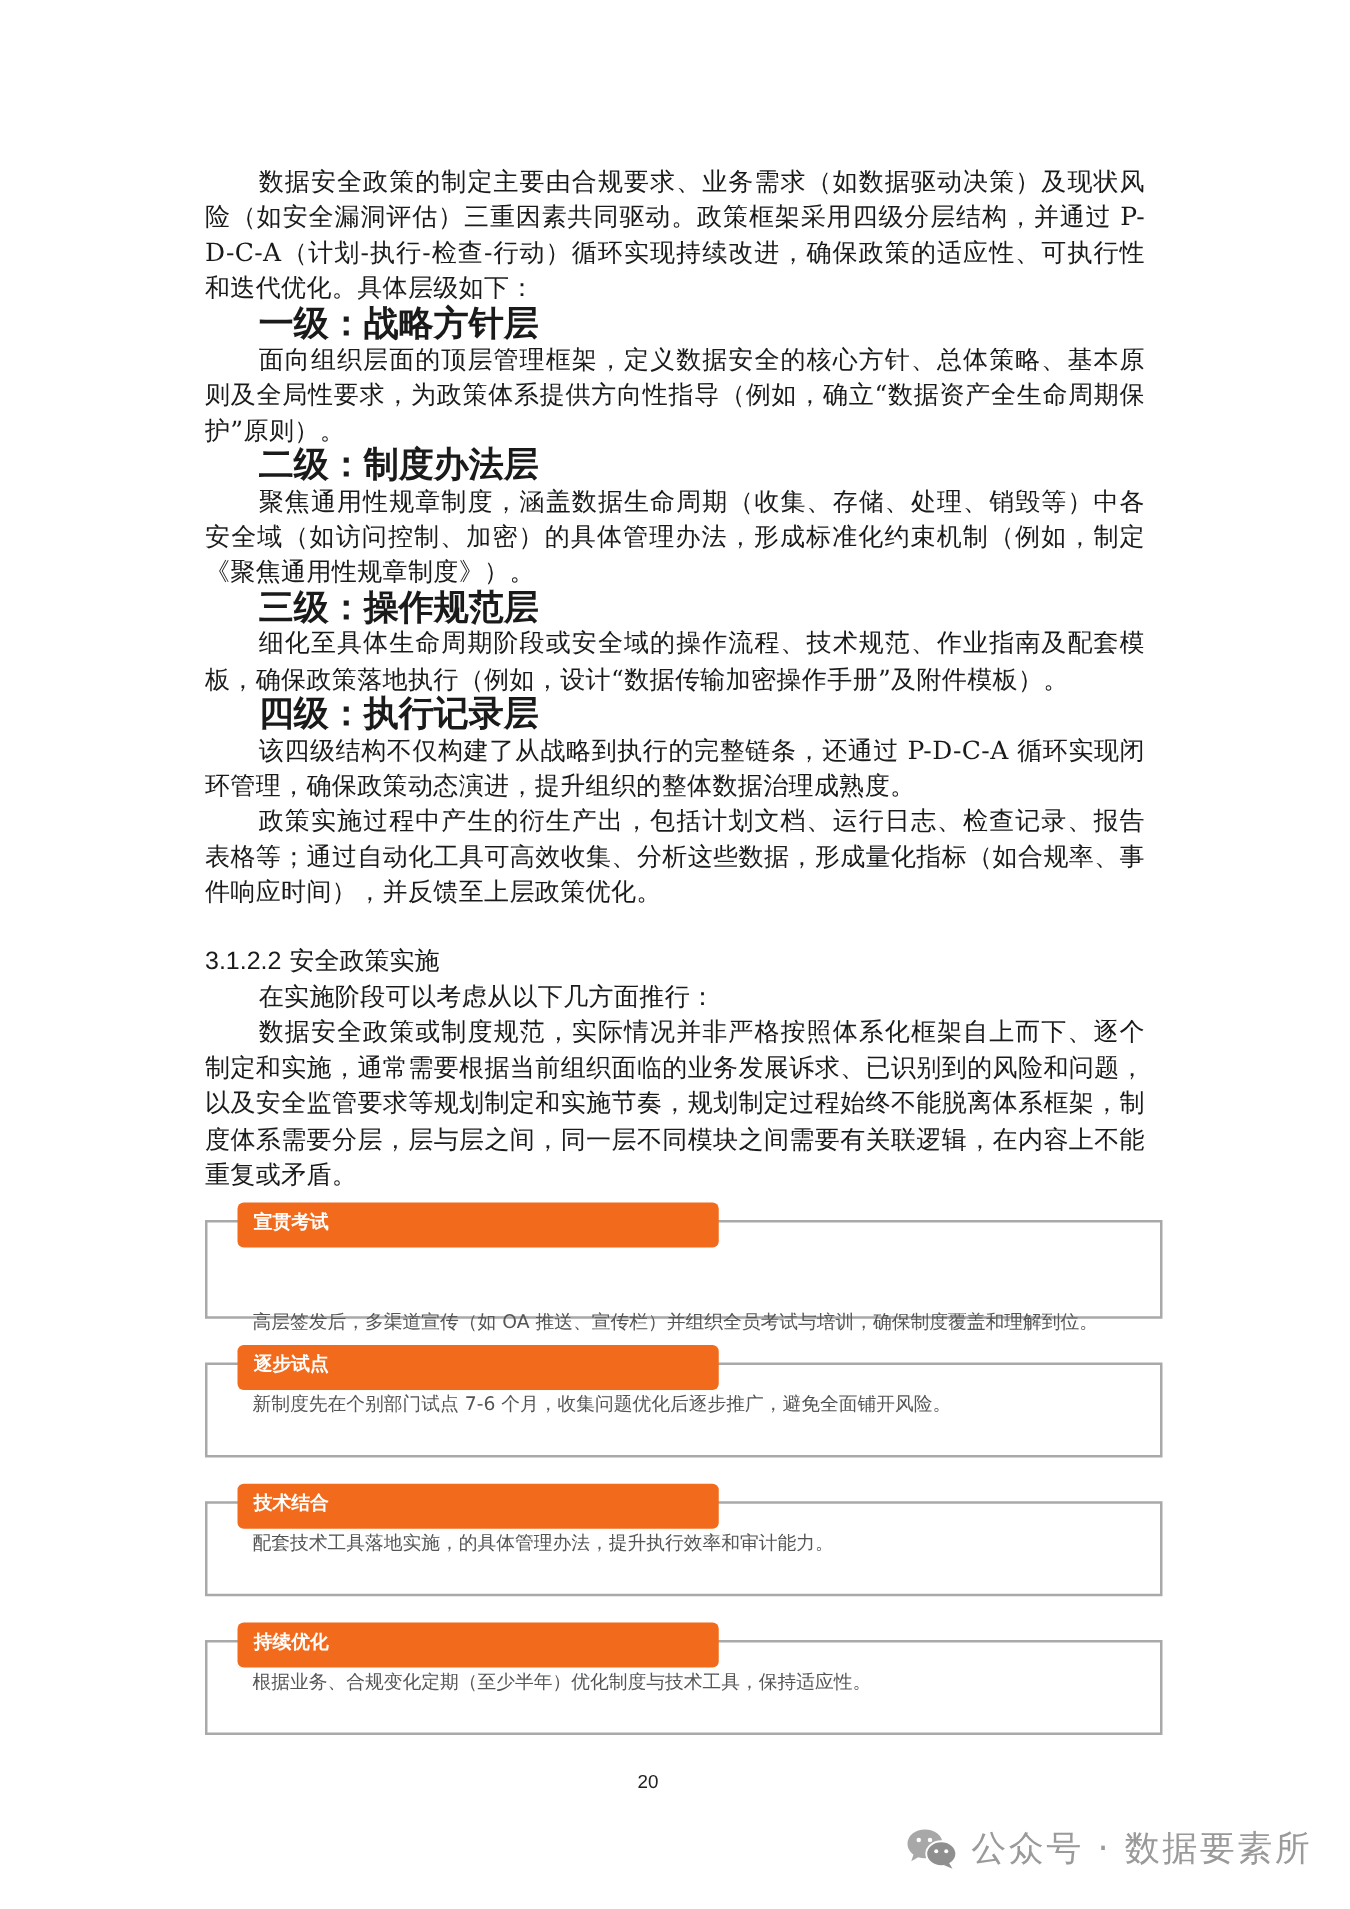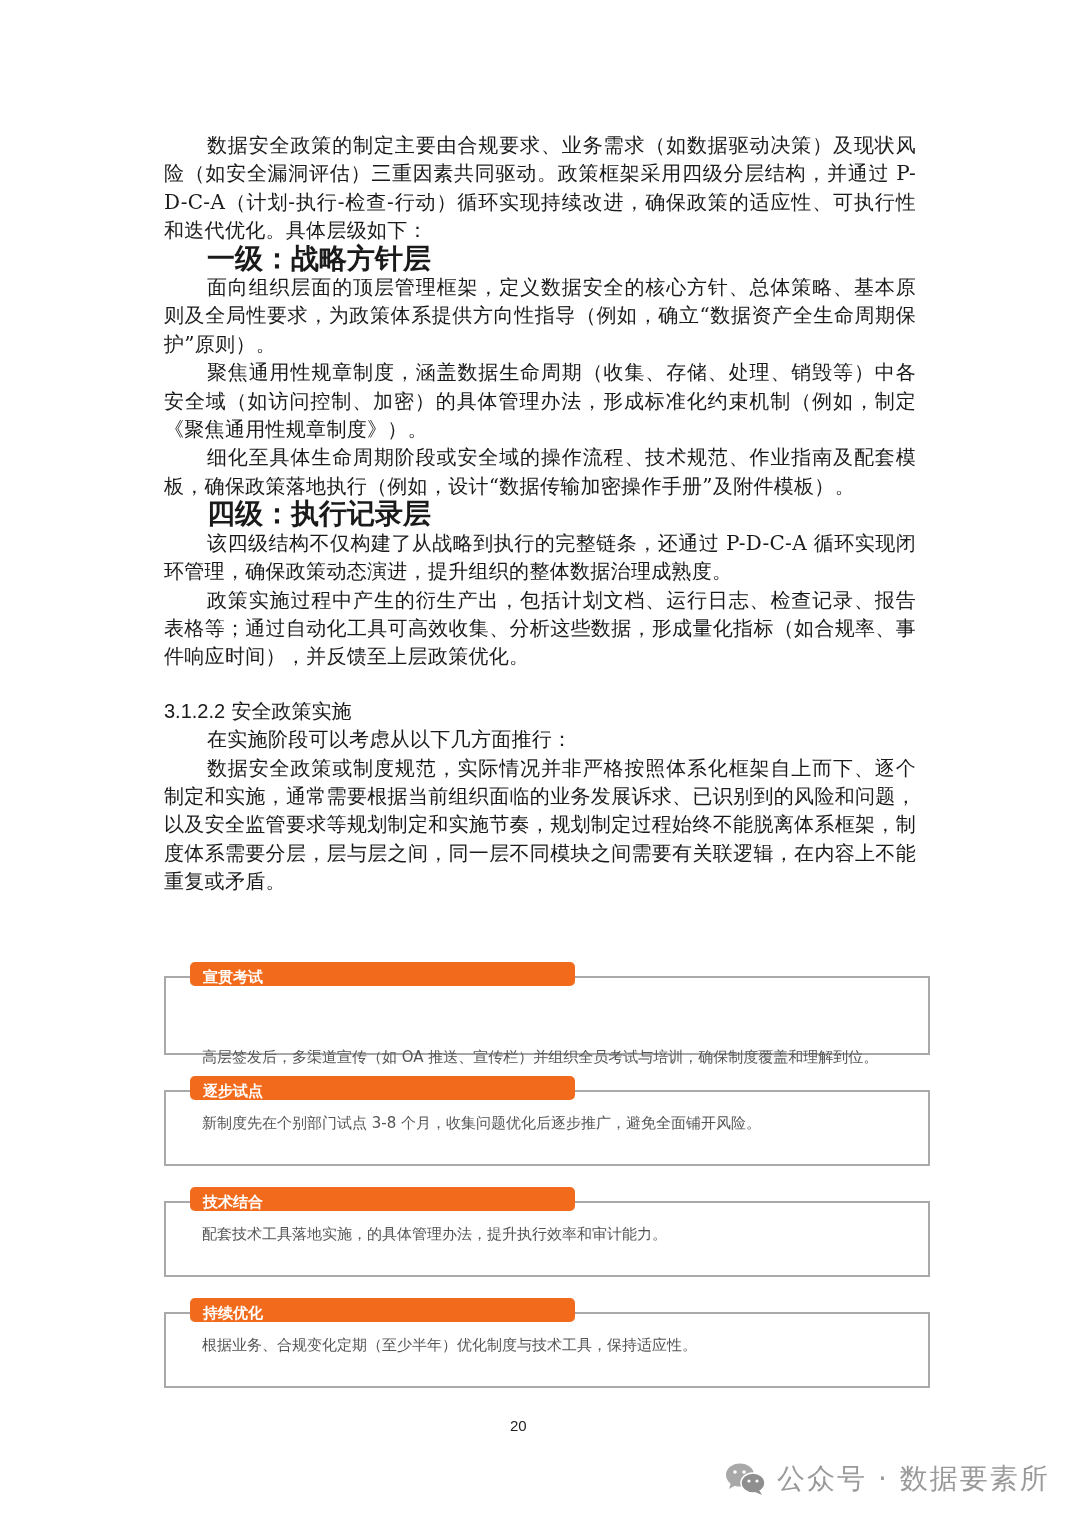--- a/index.html
+++ b/index.html
@@ -10,21 +10,21 @@
   .page { position: absolute; left: 164px; top: 131px; width: 752px; }
   .p { font-size: 20px; line-height: 28.4px; margin: 0; text-align: justify; letter-spacing: 0.3px; }
   .indent { text-indent: 43px; }
   .h { font-size: 28px; line-height: 28.4px; margin: 0; padding-left: 43px; font-weight: bold; font-family: "DejaVu Sans", "Liberation Sans", sans-serif; }
   .sec { font-size: 20px; line-height: 28.4px; margin: 26px 0 0 0; font-family: "DejaVu Sans", "Liberation Sans", sans-serif; }
   .sec .num { font-family: "Liberation Sans", sans-serif; }
   .box {
     position: absolute; left: 164px; width: 766px; border: 2px solid #a9a9a9; background: #fff; box-sizing: border-box;
   }
   .tag {
-    position: absolute; left: 190px; width: 385px; height: 24px; background: #f26b1d; border-radius: 5px;
+    position: absolute; left: 190px; width: 385px; height: 36px; background: #f26b1d; border-radius: 5px;
     color: #fff; font-family: "DejaVu Sans", "Liberation Sans", sans-serif; font-weight: bold; font-size: 15px;
     line-height: 30px; padding-left: 13px; box-sizing: border-box;
   }
   .box-text {
     position: absolute; left: 202px; width: 715px; font-family: "DejaVu Sans", "Liberation Sans", sans-serif;
     font-size: 15px; line-height: 28px; color: #555;
   }
   .pagenum { position: absolute; left: 510px; top: 1417px; font-family: "Liberation Sans", sans-serif; font-size: 15px; color: #222; }
   .wm { position: absolute; left: 725px; top: 1460px; display: flex; align-items: center; color: #9a9a9a;
         font-family: "DejaVu Sans", "Liberation Sans", sans-serif; font-size: 28px; letter-spacing: 2px; }
@@ -32,22 +32,24 @@
 </style>
 </head>
 <body>
 
 <div class="page">
   <p class="p indent">数据安全政策的制定主要由合规要求、业务需求（如数据驱动决策）及现状风险（如安全漏洞评估）三重因素共同驱动。政策框架采用四级分层结构，并通过 P-D-C-A（计划-执行-检查-行动）循环实现持续改进，确保政策的适应性、可执行性和迭代优化。具体层级如下：</p>
 
   <p class="h">一级：战略方针层</p>
   <p class="p indent">面向组织层面的顶层管理框架，定义数据安全的核心方针、总体策略、基本原则及全局性要求，为政策体系提供方向性指导（例如，确立“数据资产全生命周期保护”原则）。</p>
 
+  <p class="h">二级：制度办法层</p>
   <p class="p indent">聚焦通用性规章制度，涵盖数据生命周期（收集、存储、处理、销毁等）中各安全域（如访问控制、加密）的具体管理办法，形成标准化约束机制（例如，制定《聚焦通用性规章制度》）。</p>
 
+  <p class="h">三级：操作规范层</p>
   <p class="p indent">细化至具体生命周期阶段或安全域的操作流程、技术规范、作业指南及配套模板，确保政策落地执行（例如，设计“数据传输加密操作手册”及附件模板）。</p>
 
   <p class="h">四级：执行记录层</p>
   <p class="p indent">该四级结构不仅构建了从战略到执行的完整链条，还通过 P-D-C-A 循环实现闭环管理，确保政策动态演进，提升组织的整体数据治理成熟度。</p>
 
   <p class="p indent">政策实施过程中产生的衍生产出，包括计划文档、运行日志、检查记录、报告表格等；通过自动化工具可高效收集、分析这些数据，形成量化指标（如合规率、事件响应时间），并反馈至上层政策优化。</p>
 
   <p class="sec">
     <span class="num">3.1.2.2</span>
     <span>安全政策实施</span>
@@ -55,21 +57,21 @@
   <p class="p indent">在实施阶段可以考虑从以下几方面推行：</p>
   <p class="p indent">数据安全政策或制度规范，实际情况并非严格按照体系化框架自上而下、逐个制定和实施，通常需要根据当前组织面临的业务发展诉求、已识别到的风险和问题，以及安全监管要求等规划制定和实施节奏，规划制定过程始终不能脱离体系框架，制度体系需要分层，层与层之间，同一层不同模块之间需要有关联逻辑，在内容上不能重复或矛盾。</p>
 </div>
 
 <div class="box" style="top:976px;height:79px;"></div>
 <div class="tag" style="top:962px;">宣贯考试</div>
 <div class="box-text" style="top:1043px;">高层签发后，多渠道宣传（如 OA 推送、宣传栏）并组织全员考试与培训，确保制度覆盖和理解到位。</div>
 
 <div class="box" style="top:1090px;height:76px;"></div>
 <div class="tag" style="top:1076px;">逐步试点</div>
-<div class="box-text" style="top:1109px;">新制度先在个别部门试点 3-8 个月，收集问题优化后逐步推广，避免全面铺开风险。</div>
+<div class="box-text" style="top:1109px;">新制度先在个别部门试点 7-6 个月，收集问题优化后逐步推广，避免全面铺开风险。</div>
 
 <div class="box" style="top:1201px;height:76px;"></div>
 <div class="tag" style="top:1187px;">技术结合</div>
 <div class="box-text" style="top:1220px;">配套技术工具落地实施，的具体管理办法，提升执行效率和审计能力。</div>
 
 <div class="box" style="top:1312px;height:76px;"></div>
 <div class="tag" style="top:1298px;">持续优化</div>
 <div class="box-text" style="top:1331px;">根据业务、合规变化定期（至少半年）优化制度与技术工具，保持适应性。</div>
 
 <div class="pagenum">20</div>

